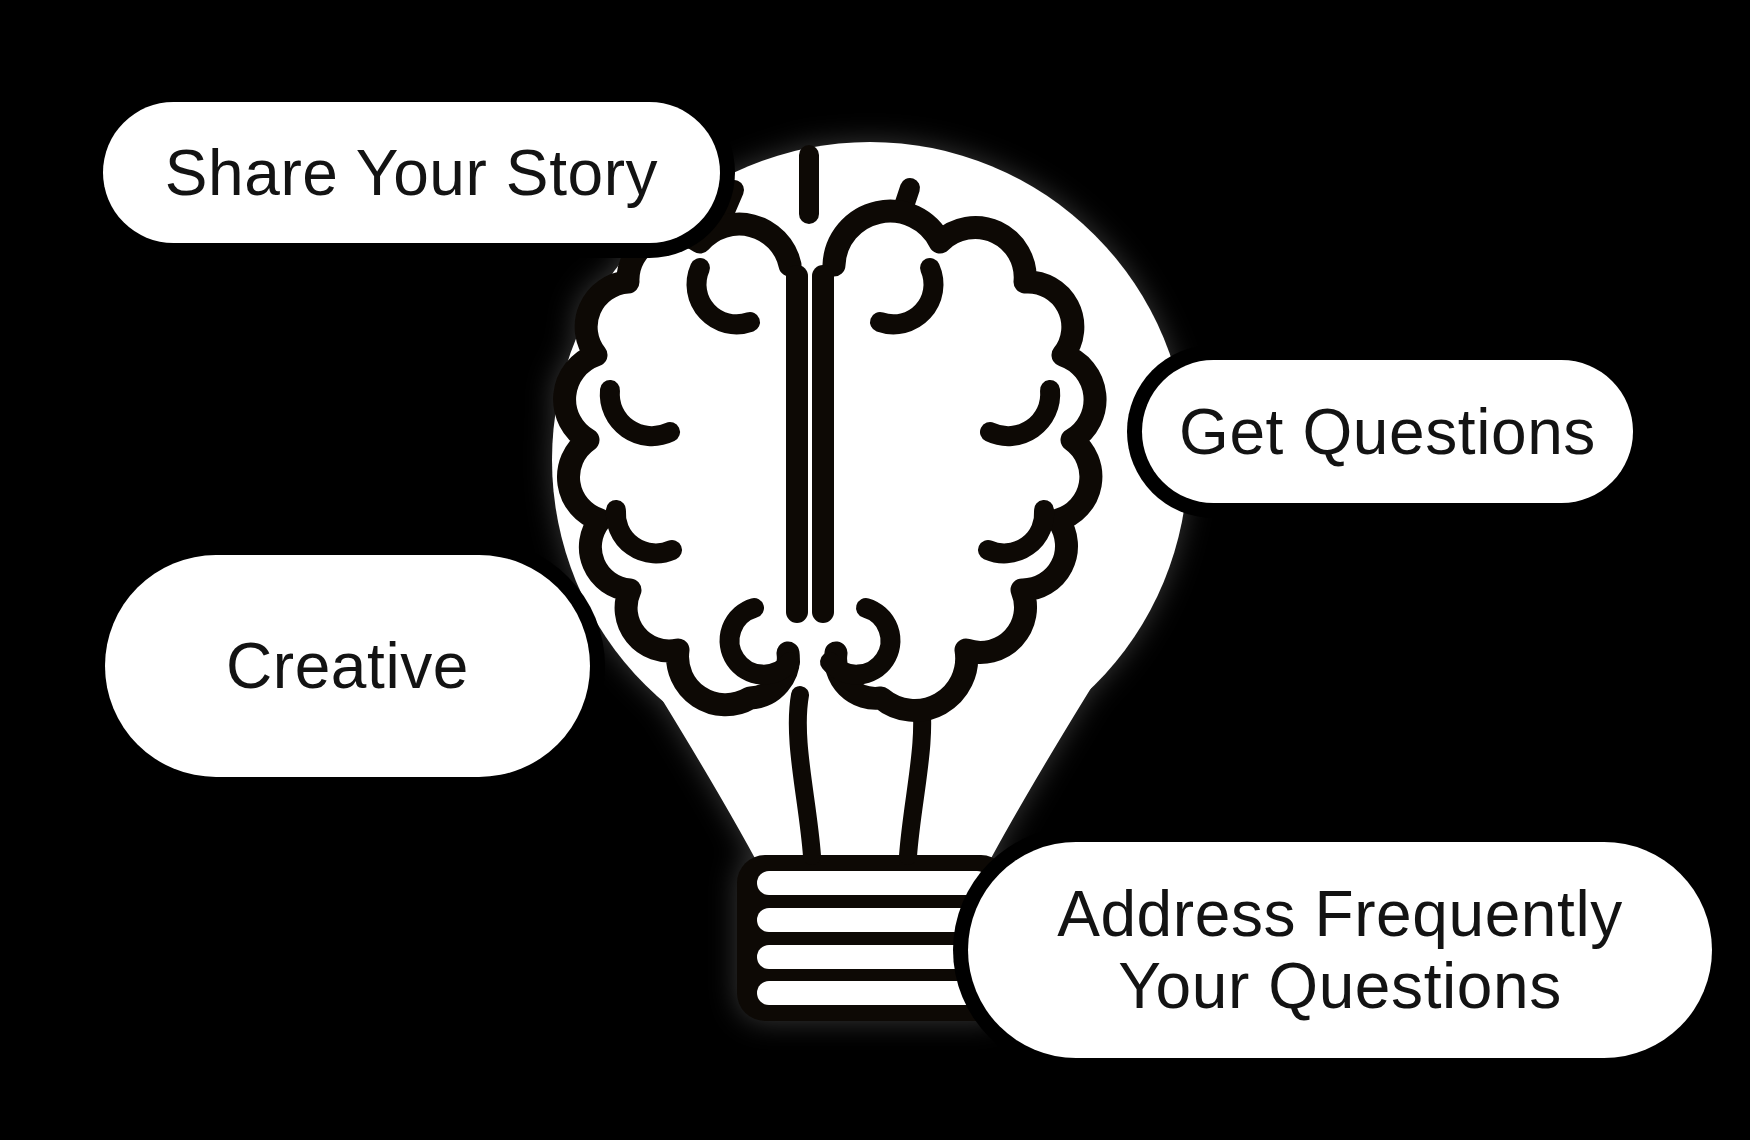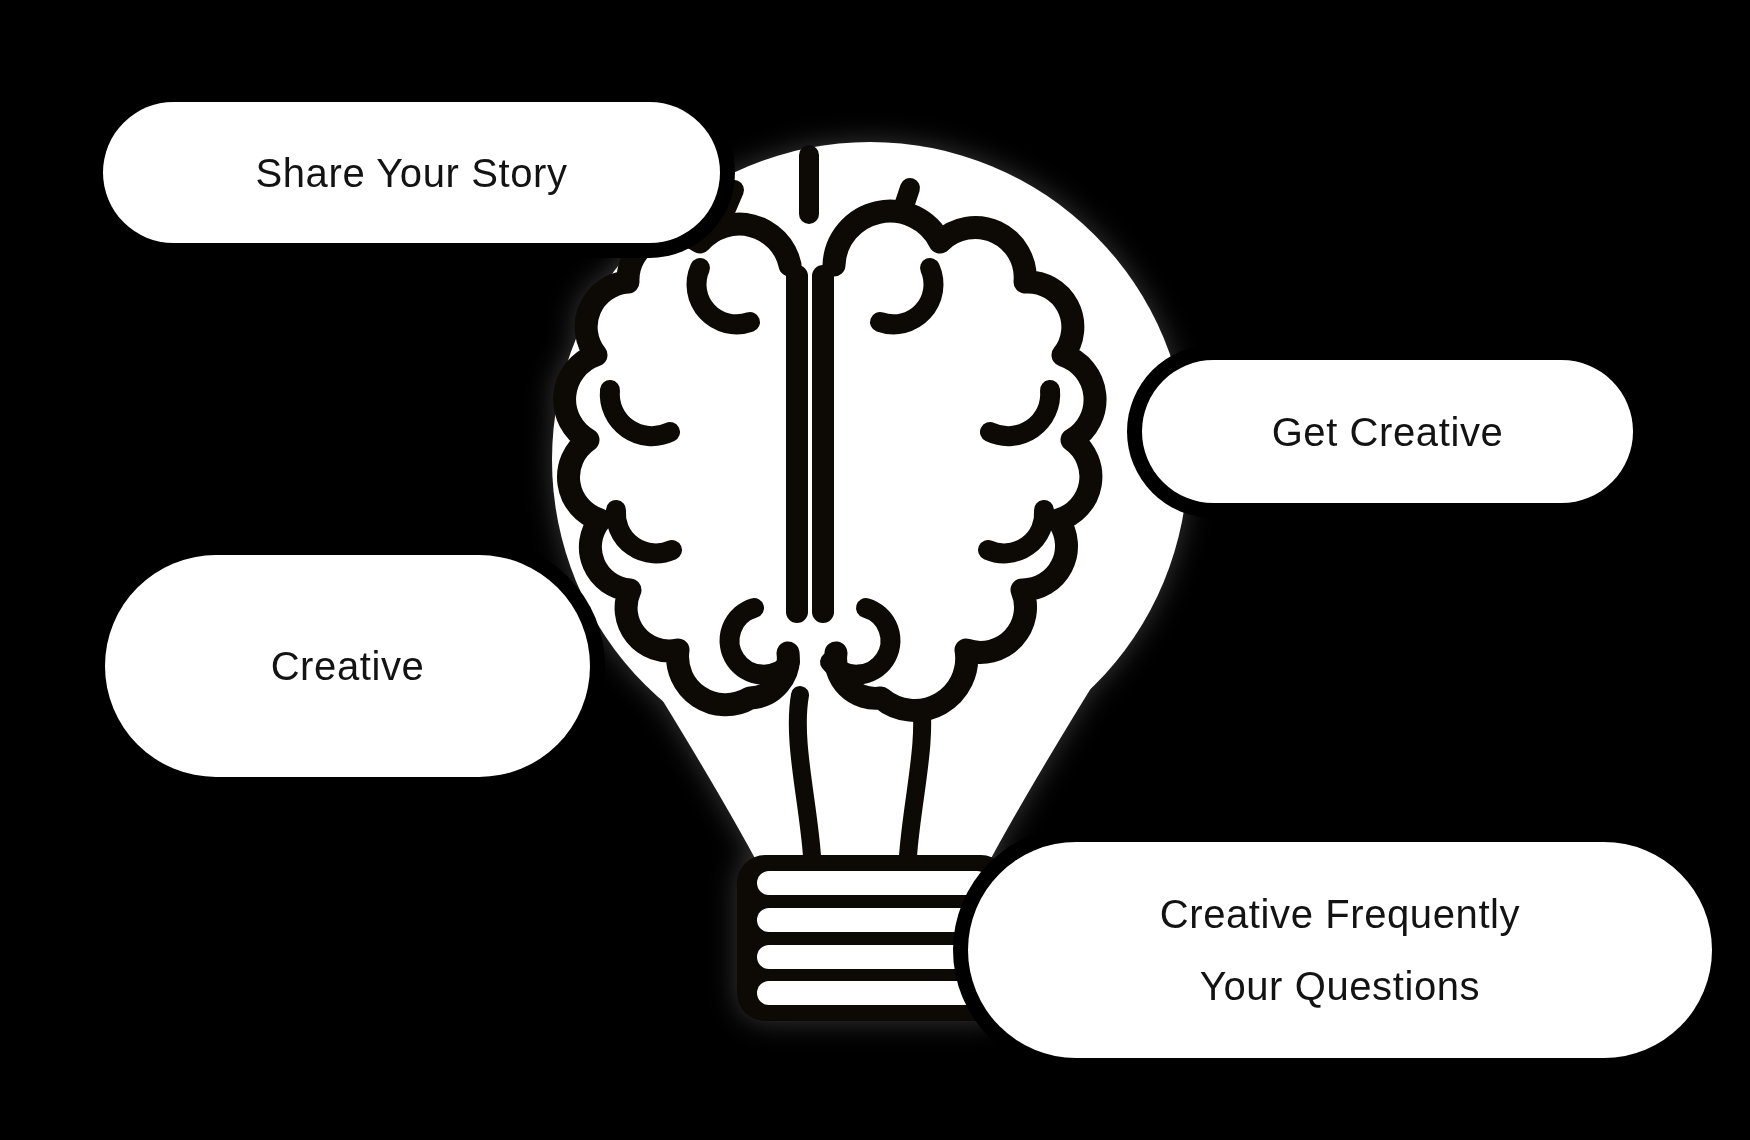--- a/index.html
+++ b/index.html
@@ -15,21 +15,21 @@
     filter:drop-shadow(0 0 14px rgba(255,255,255,.22));
   }
   .pill{
     position:absolute;
     background:#ffffff;
     border-radius:999px;
     box-shadow:0 0 0 15px #000000;
     display:flex;flex-direction:column;
     align-items:center;justify-content:center;
     color:#131313;
-    font-size:40px;
+    font-size:64px;
     letter-spacing:.6px;
     line-height:72px;
     text-align:center;
     white-space:nowrap;
   }
   .pill-share   {left:103px; top:102px; width:617px; height:141px;}
   .pill-creative{left:1142px;top:360px; width:491px; height:143px;}
   .pill-research{left:105px; top:555px; width:485px; height:222px;}
   .pill-faq     {left:968px; top:842px; width:744px; height:216px;}
 </style>
@@ -101,25 +101,25 @@
         </g>
       </g>
     </g>
   </svg>
 
   <div class="pill pill-share">
     <span>Share Your Story</span>
   </div>
 
   <div class="pill pill-creative">
-    <span>Get Creative</span>
+    <span>Get Questions</span>
   </div>
 
   <div class="pill pill-research">
     <span>Creative</span>
   </div>
 
   <div class="pill pill-faq">
-    <span>Creative Frequently</span>
+    <span>Address Frequently</span>
     <span>Your Questions</span>
   </div>
 
 </div>
 
 </body></html>

